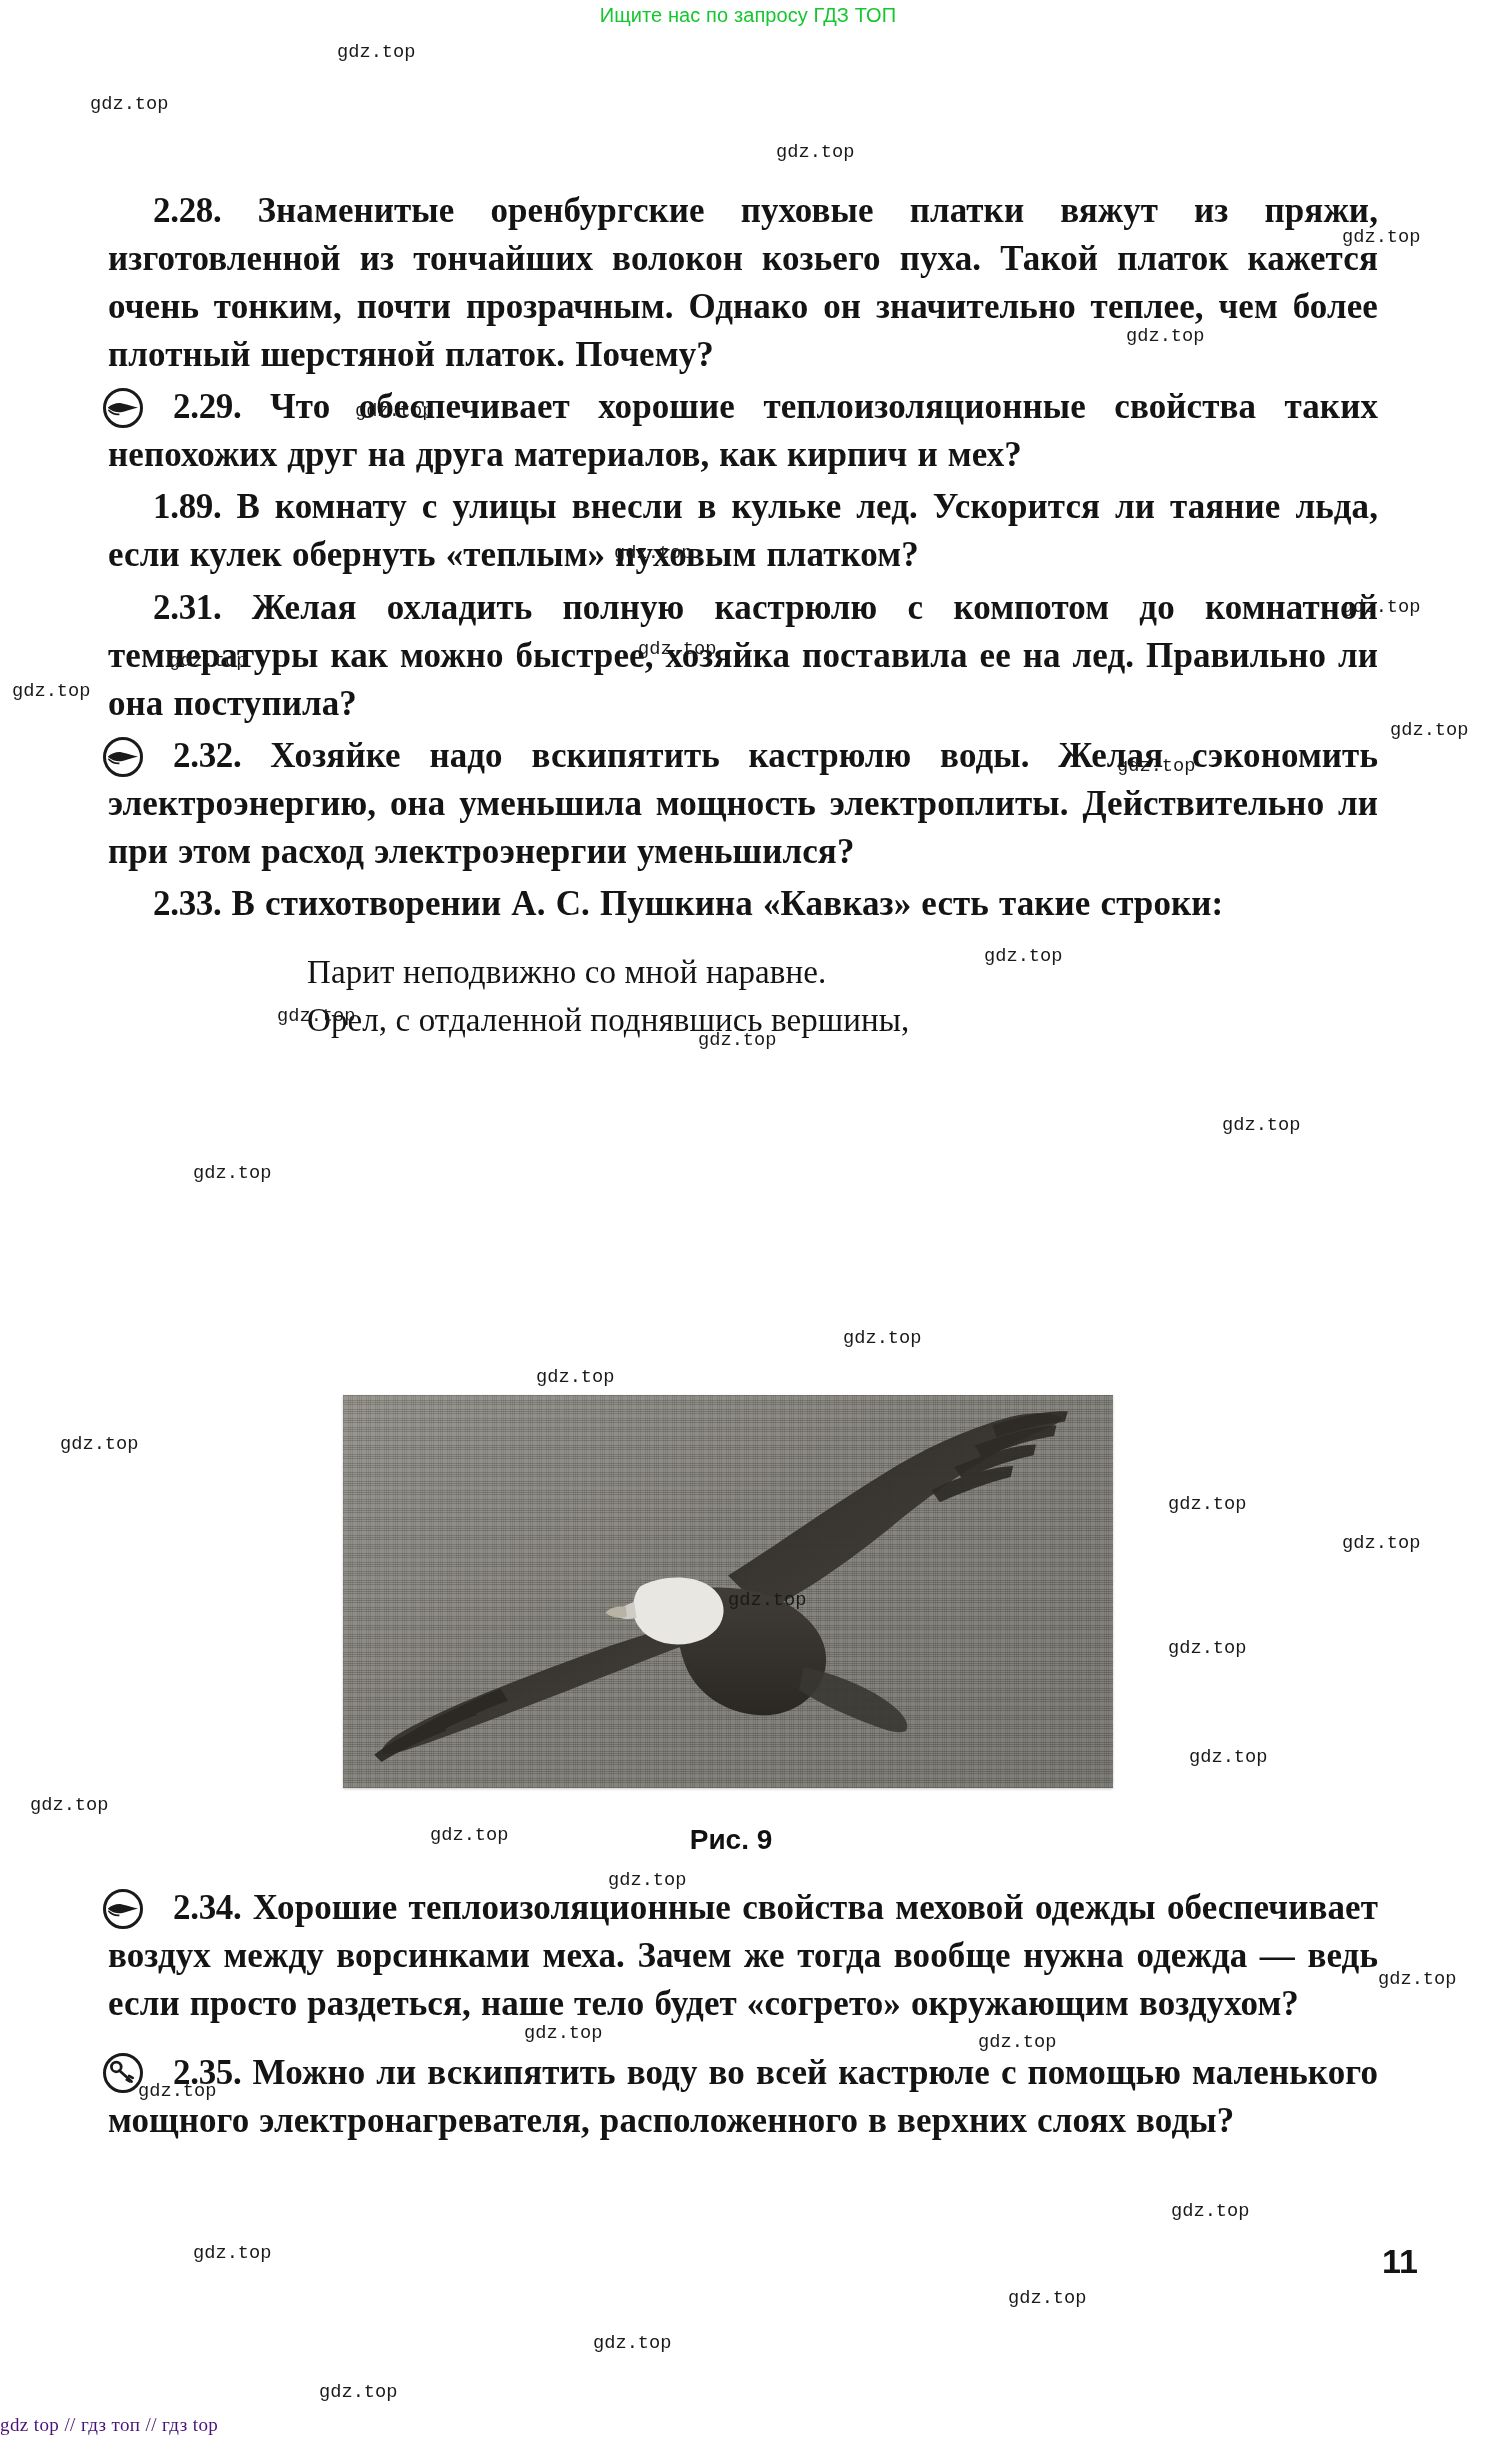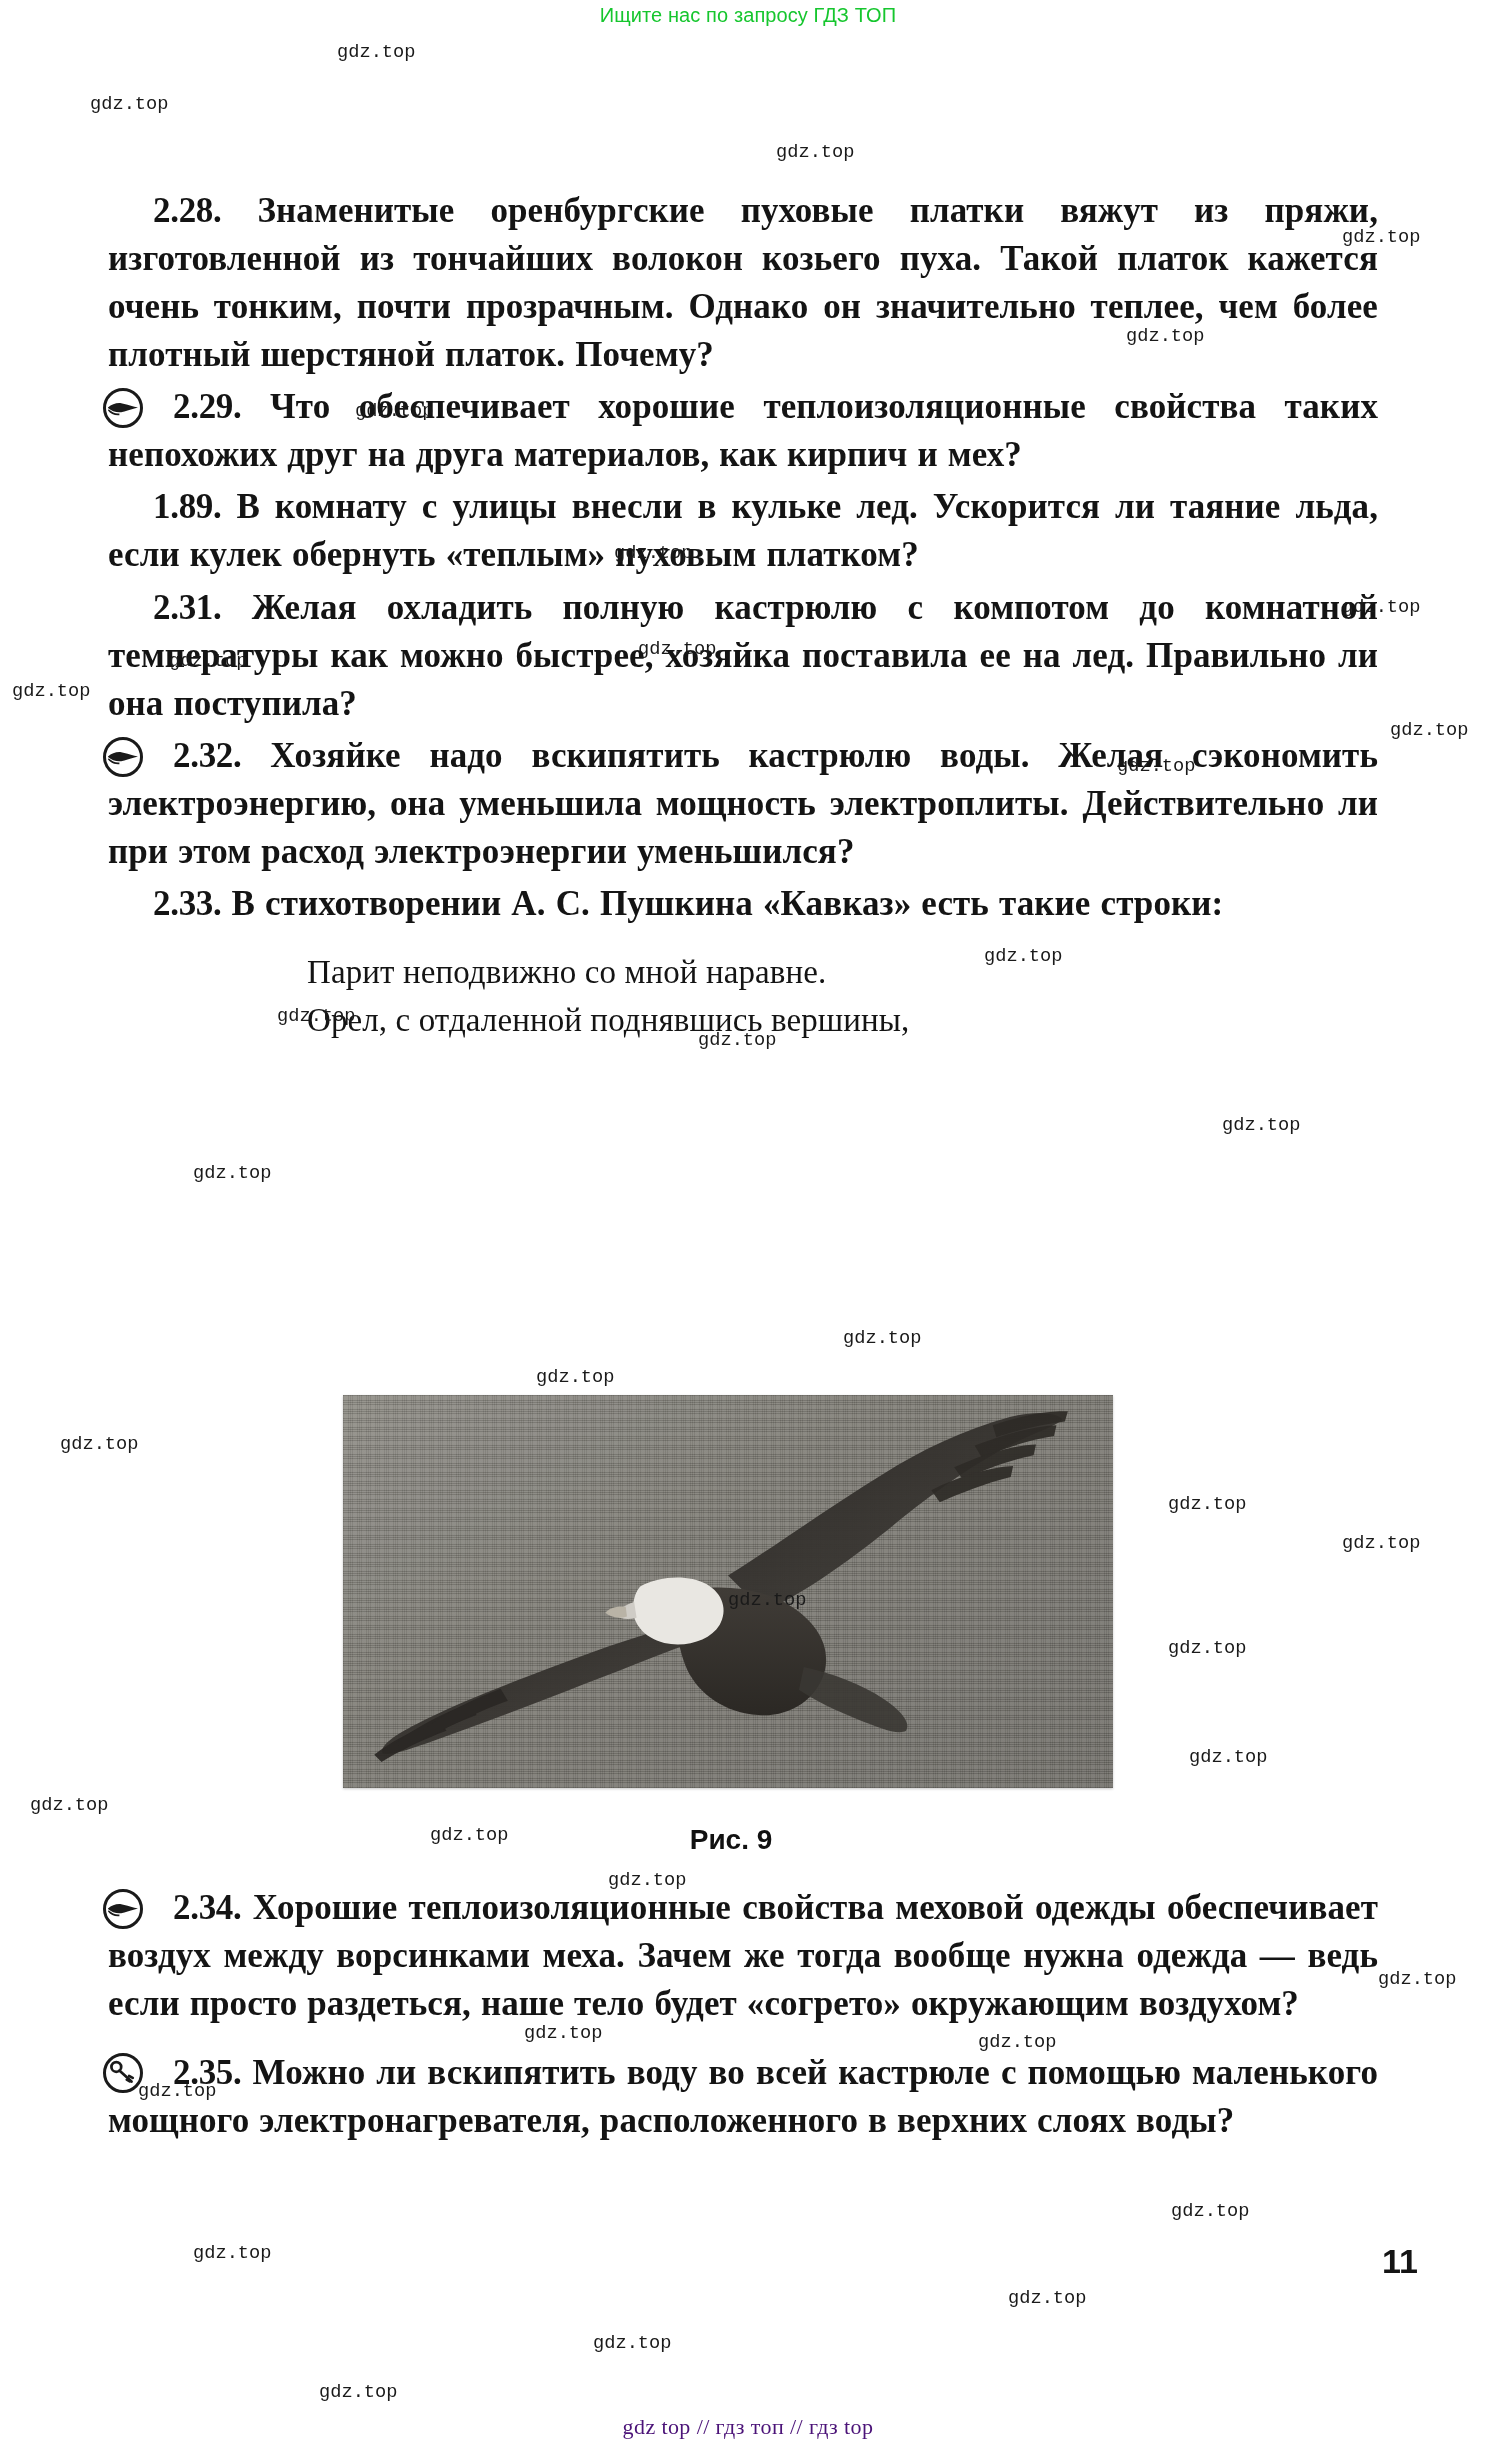--- a/index.html
+++ b/index.html
@@ -85,23 +85,23 @@
 
   
   .pageno{
     position:absolute;right:78px;top:2242px;
     font-family:"Liberation Sans", sans-serif;
     font-size:34px;font-weight:700;color:#141414;
   }
 
   
   .footer{
-    position:absolute;left:0;top:2414px;width:100%;text-align:center;
-    font-family:"Liberation Serif", serif;
-    font-size:22px;color:#4b1378;letter-spacing:0.4px;white-space:nowrap;
+    position:absolute;left:0;top:2414px;width:100%;text-align:left;
+    font-family:"Liberation Serif", serif;
+    font-size:19px;color:#4b1378;letter-spacing:0.4px;white-space:nowrap;
   }
 </style>
 </head>
 <body>
 
 <div class="page">
 
   <div class="promo">Ищите нас по запросу ГДЗ ТОП</div>
 
   <div class="col">

